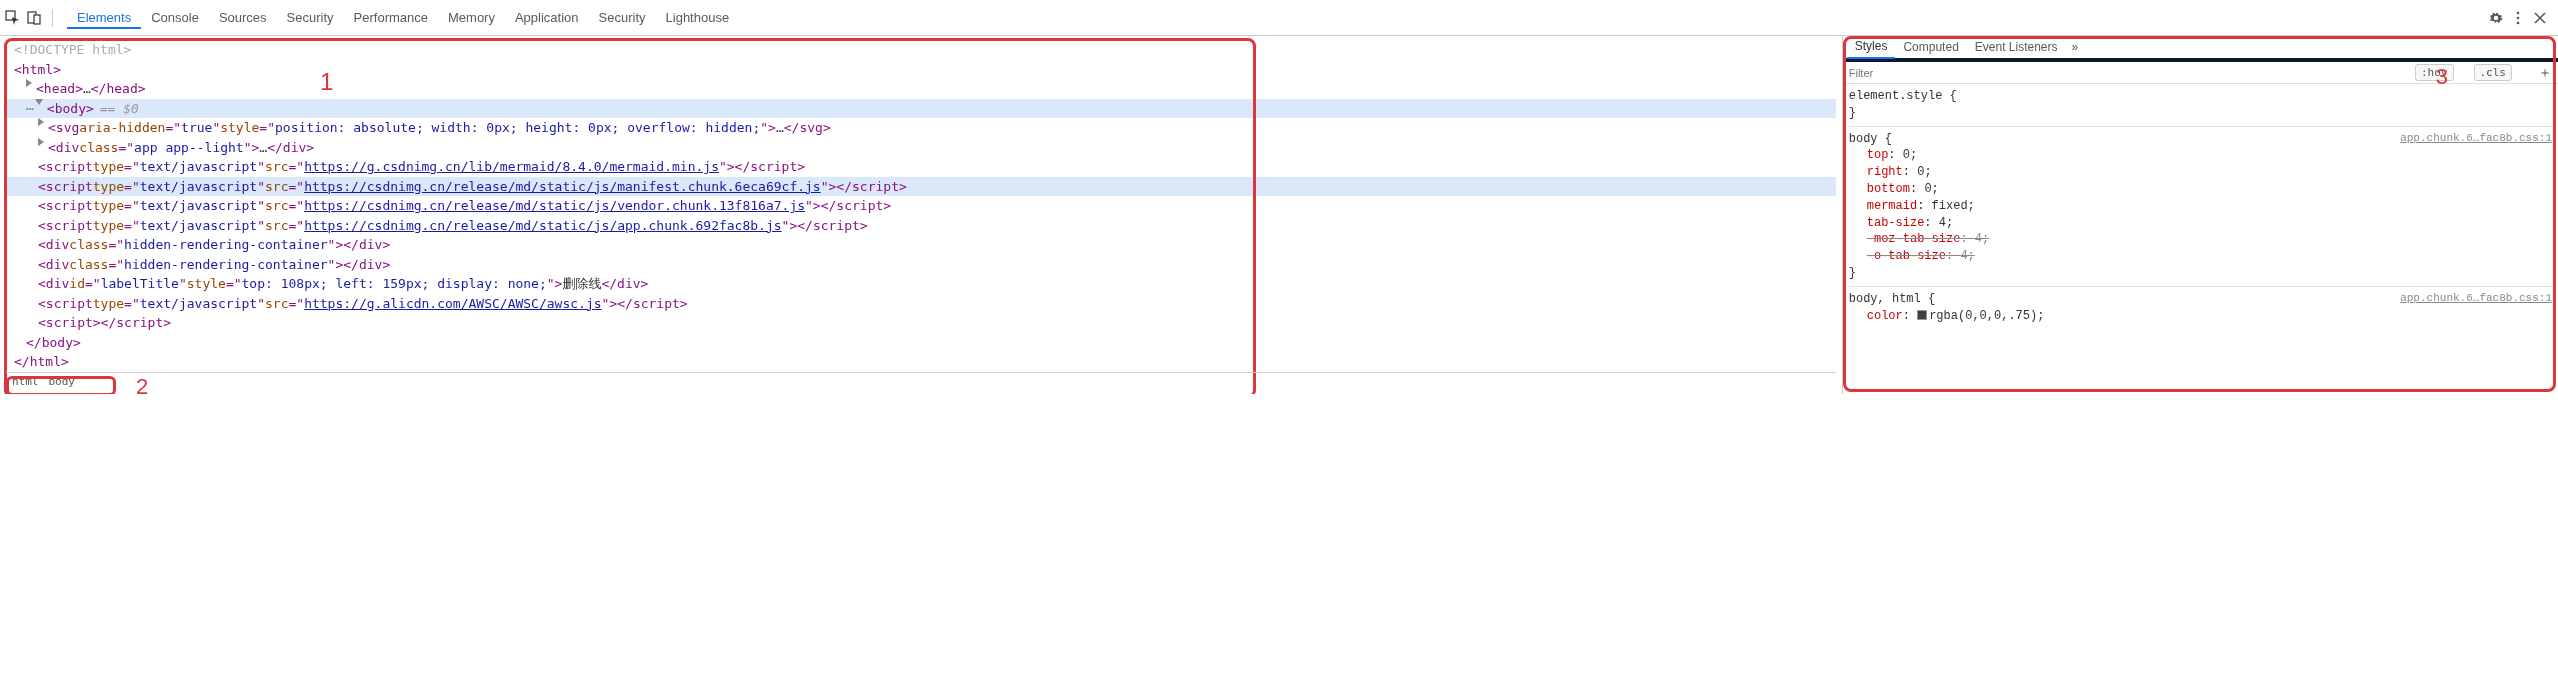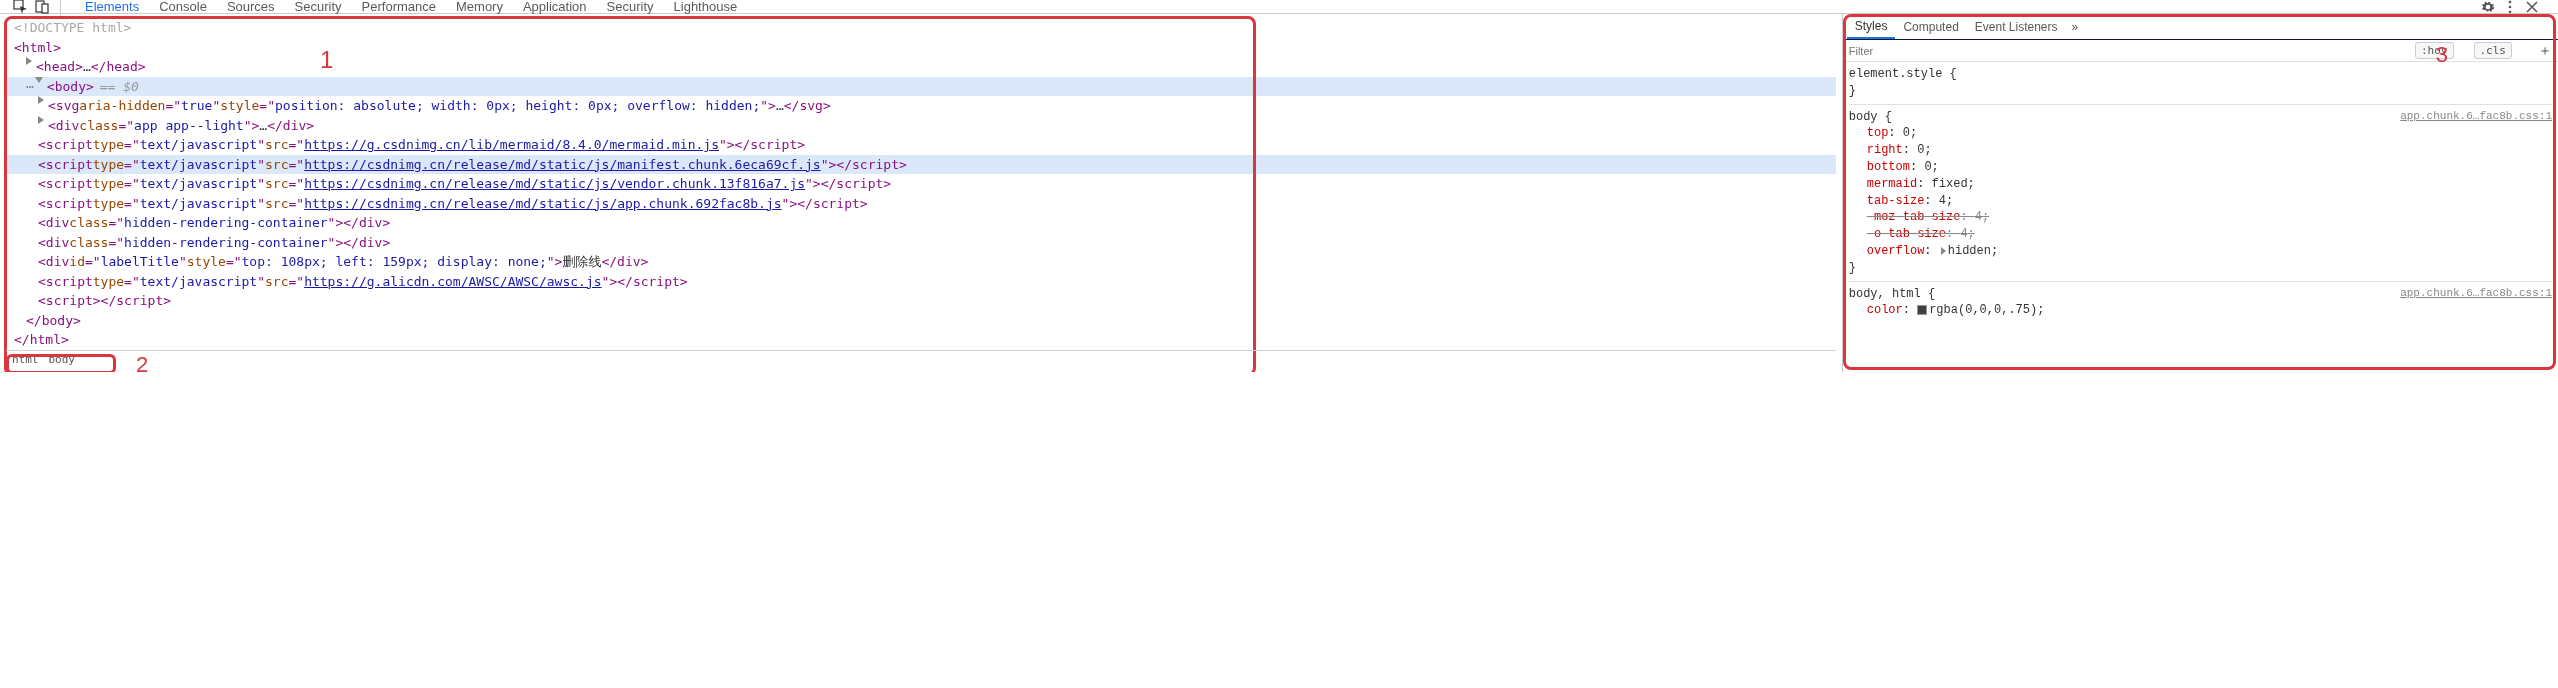--- a/index.html
+++ b/index.html
@@ -1,18 +1,18 @@
 <!DOCTYPE html>
 <html><head>
 <meta charset="utf-8">
 <style>
 * { box-sizing: border-box; margin: 0; padding: 0; }
 body { font-family: Menlo, Consolas, monospace; font-size: 12px; color: #333; background: #fff; }
 
-.toolbar { display: flex; align-items: center; border-bottom: 1px solid #ccc; height: 14px; padding: 0 12px; }
+.toolbar { display: flex; align-items: center; border-bottom: 1px solid #ccc; height: 36px; padding: 0 4px; }
 .toolbar-left { display: flex; align-items: center; gap: 6px; padding-right: 10px; }
 .toolbar-icon { width: 16px; height: 16px; display: inline-flex; align-items: center; justify-content: center; color: #333; cursor: pointer; }
 .toolbar-sep { width: 1px; height: 18px; background: #ccc; margin: 0 4px; }
 .tabs { display: flex; flex: 1; }
 .tab { font-family: -apple-system, "Segoe UI", sans-serif; font-size: 13px; color: #5a5a5a; padding: 4px 10px; cursor: pointer; }
 .tab.active { color: #1a73e8; border-bottom: 2px solid #1a73e8; padding-bottom: 2px; }
 .toolbar-right { display: flex; align-items: center; gap: 6px; padding: 0 6px; }
 
 .main { display: flex; height: calc(100% - 26px); }
 .dom-panel { flex: 0 0 72%; position: relative; padding: 4px 6px; }
@@ -35,21 +35,21 @@
 
 .redbox1 { position: absolute; top: 2px; left: 4px; width: 68%; height: 360px; border: 3px solid #d9363e; border-radius: 8px; pointer-events: none; }
 .redlabel1 { position: absolute; top: 32px; left: 320px; color: #d9363e; font-size: 24px; font-family: -apple-system, sans-serif; }
 .redbox2 { position: absolute; bottom: -6px; left: 0; width: 110px; height: 20px; border: 3px solid #d9363e; border-radius: 6px; pointer-events: none; }
 .redlabel2 { position: absolute; bottom: -10px; left: 130px; color: #d9363e; font-size: 22px; font-family: -apple-system, sans-serif; }
 
 .crumb-bar { border-top: 1px solid #d0d0d0; padding: 2px 6px; font-size: 11px; color: #555; display: flex; gap: 10px; position: relative; }
 .crumb { cursor: pointer; }
 
 .styles-panel { flex: 1; border-left: 1px solid #ccc; display: flex; flex-direction: column; min-width: 300px; position: relative; }
-.styles-tabs { display: flex; align-items: center; border-bottom: 1px solid #0f172a; height: 26px; padding: 0 4px; font-family: -apple-system, sans-serif; font-size: 12px; }
+.styles-tabs { display: flex; align-items: center; border-bottom: 4px solid #0f172a; height: 26px; padding: 0 4px; font-family: -apple-system, sans-serif; font-size: 12px; }
 .styles-tab { padding: 4px 8px; color: #5a5a5a; cursor: pointer; }
 .styles-tab.active { color: #333; border-bottom: 2px solid #1a73e8; }
 .chevron-double { color: #5a5a5a; padding: 0 6px; cursor: pointer; }
 .filter-row { display: flex; align-items: center; border-bottom: 1px solid #e0e0e0; height: 22px; }
 .filter-input { flex: 1; border: none; outline: none; font-size: 11px; padding: 2px 6px; color: #888; font-family: -apple-system, sans-serif; }
 .pill { font-family: Menlo, monospace; font-size: 11px; color: #555; padding: 1px 5px; border: 1px solid #ccc; border-radius: 3px; margin-right: 20px; cursor: pointer; background: #f7f7f7; }
 .plus { font-size: 14px; color: #555; padding: 0 6px; cursor: pointer; }
 
 .rules { padding: 4px 6px; font-family: Liberation Mono, monospace; font-size: 12px; line-height: 1.4; overflow: auto; }
 .rule { margin-bottom: 2px; }
@@ -342,21 +342,20 @@
           <span class="src-link">app.chunk.6…fac8b.css:1</span>
         </div>
         <div id="rule1-decls">
             <div class="decl"><span class="prop">top</span>: <span class="val">0</span>;</div>
             <div class="decl"><span class="prop">right</span>: <span class="val">0</span>;</div>
             <div class="decl"><span class="prop">bottom</span>: <span class="val">0</span>;</div>
             <div class="decl"><span class="prop">mermaid</span>: <span class="val">fixed</span>;</div>
             <div class="decl"><span class="prop">tab-size</span>: <span class="val">4</span>;</div>
             <div class="decl strike"><span class="prop">-moz-tab-size</span>: <span class="val">4</span>;</div>
             <div class="decl strike"><span class="prop">-o-tab-size</span>: <span class="val">4</span>;</div>
-            <div class="decl"><span class="prop">overflow</span>: <span class="tri"></span><span class="val">hidden</span>;</div>
           </div>
         <div><span>}</span></div>
       </div>
       <div class="rule-sep"></div>
       <div class="rule">
         <div class="rule-head">
           <span><span class="selector">body, html</span> <span>{</span></span>
           <span class="src-link">app.chunk.6…fac8b.css:1</span>
         </div>
         <div id="rule2-decls">

